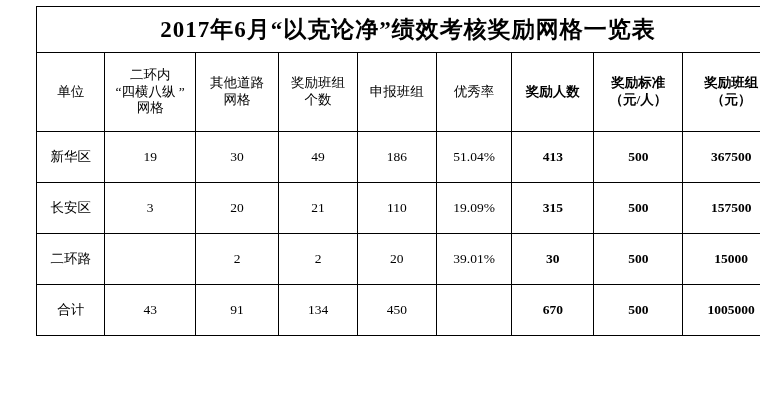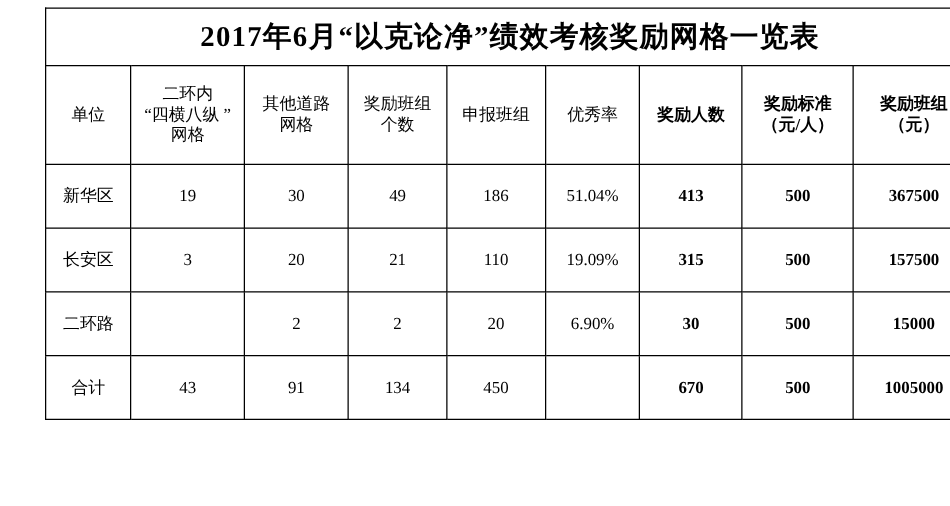--- a/index.html
+++ b/index.html
@@ -156,21 +156,21 @@
         <td class="cell-bold">500</td>
         <td class="cell-bold">157500</td>
       </tr>
 
       <tr class="body-row">
         <td class="unit-cell">二环路</td>
         <td></td>
         <td>2</td>
         <td>2</td>
         <td>20</td>
-        <td>6.90%</td>
+        <td>39.01%</td>
         <td class="cell-bold">30</td>
         <td class="cell-bold">500</td>
         <td class="cell-bold">15000</td>
       </tr>
 
       <tr class="body-row">
         <td class="unit-cell">合计</td>
         <td>43</td>
         <td>91</td>
         <td>134</td>

